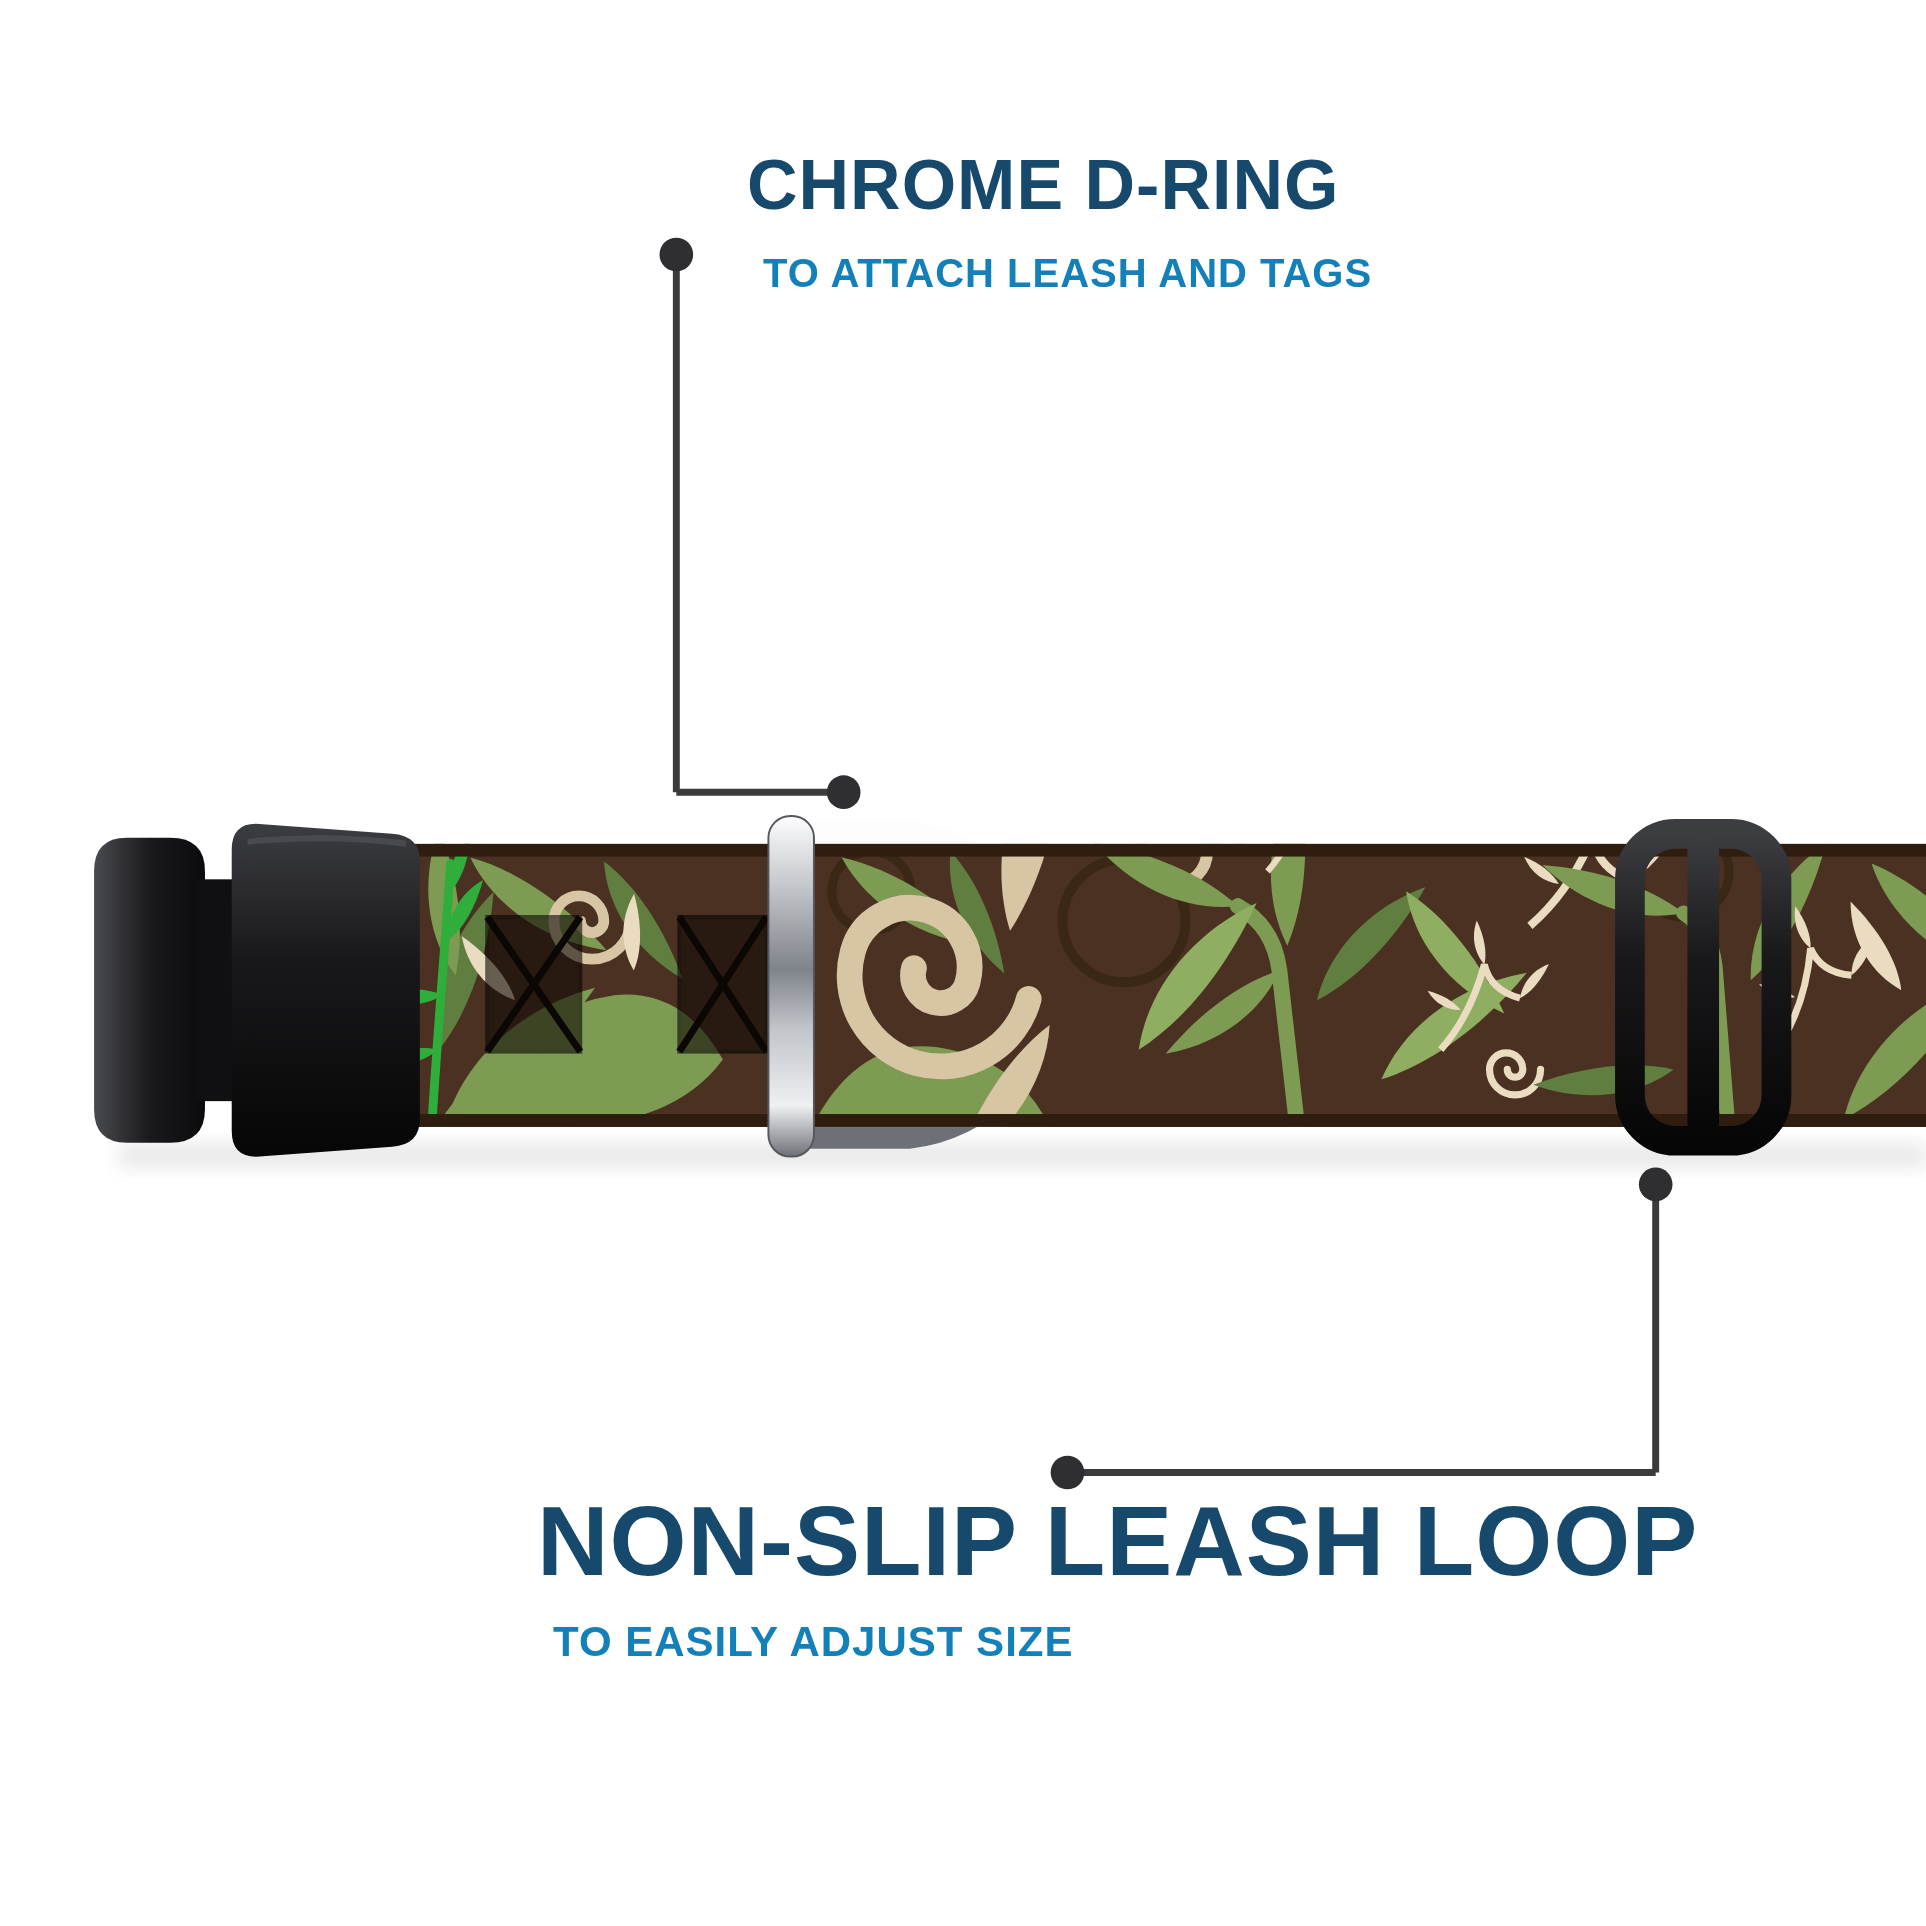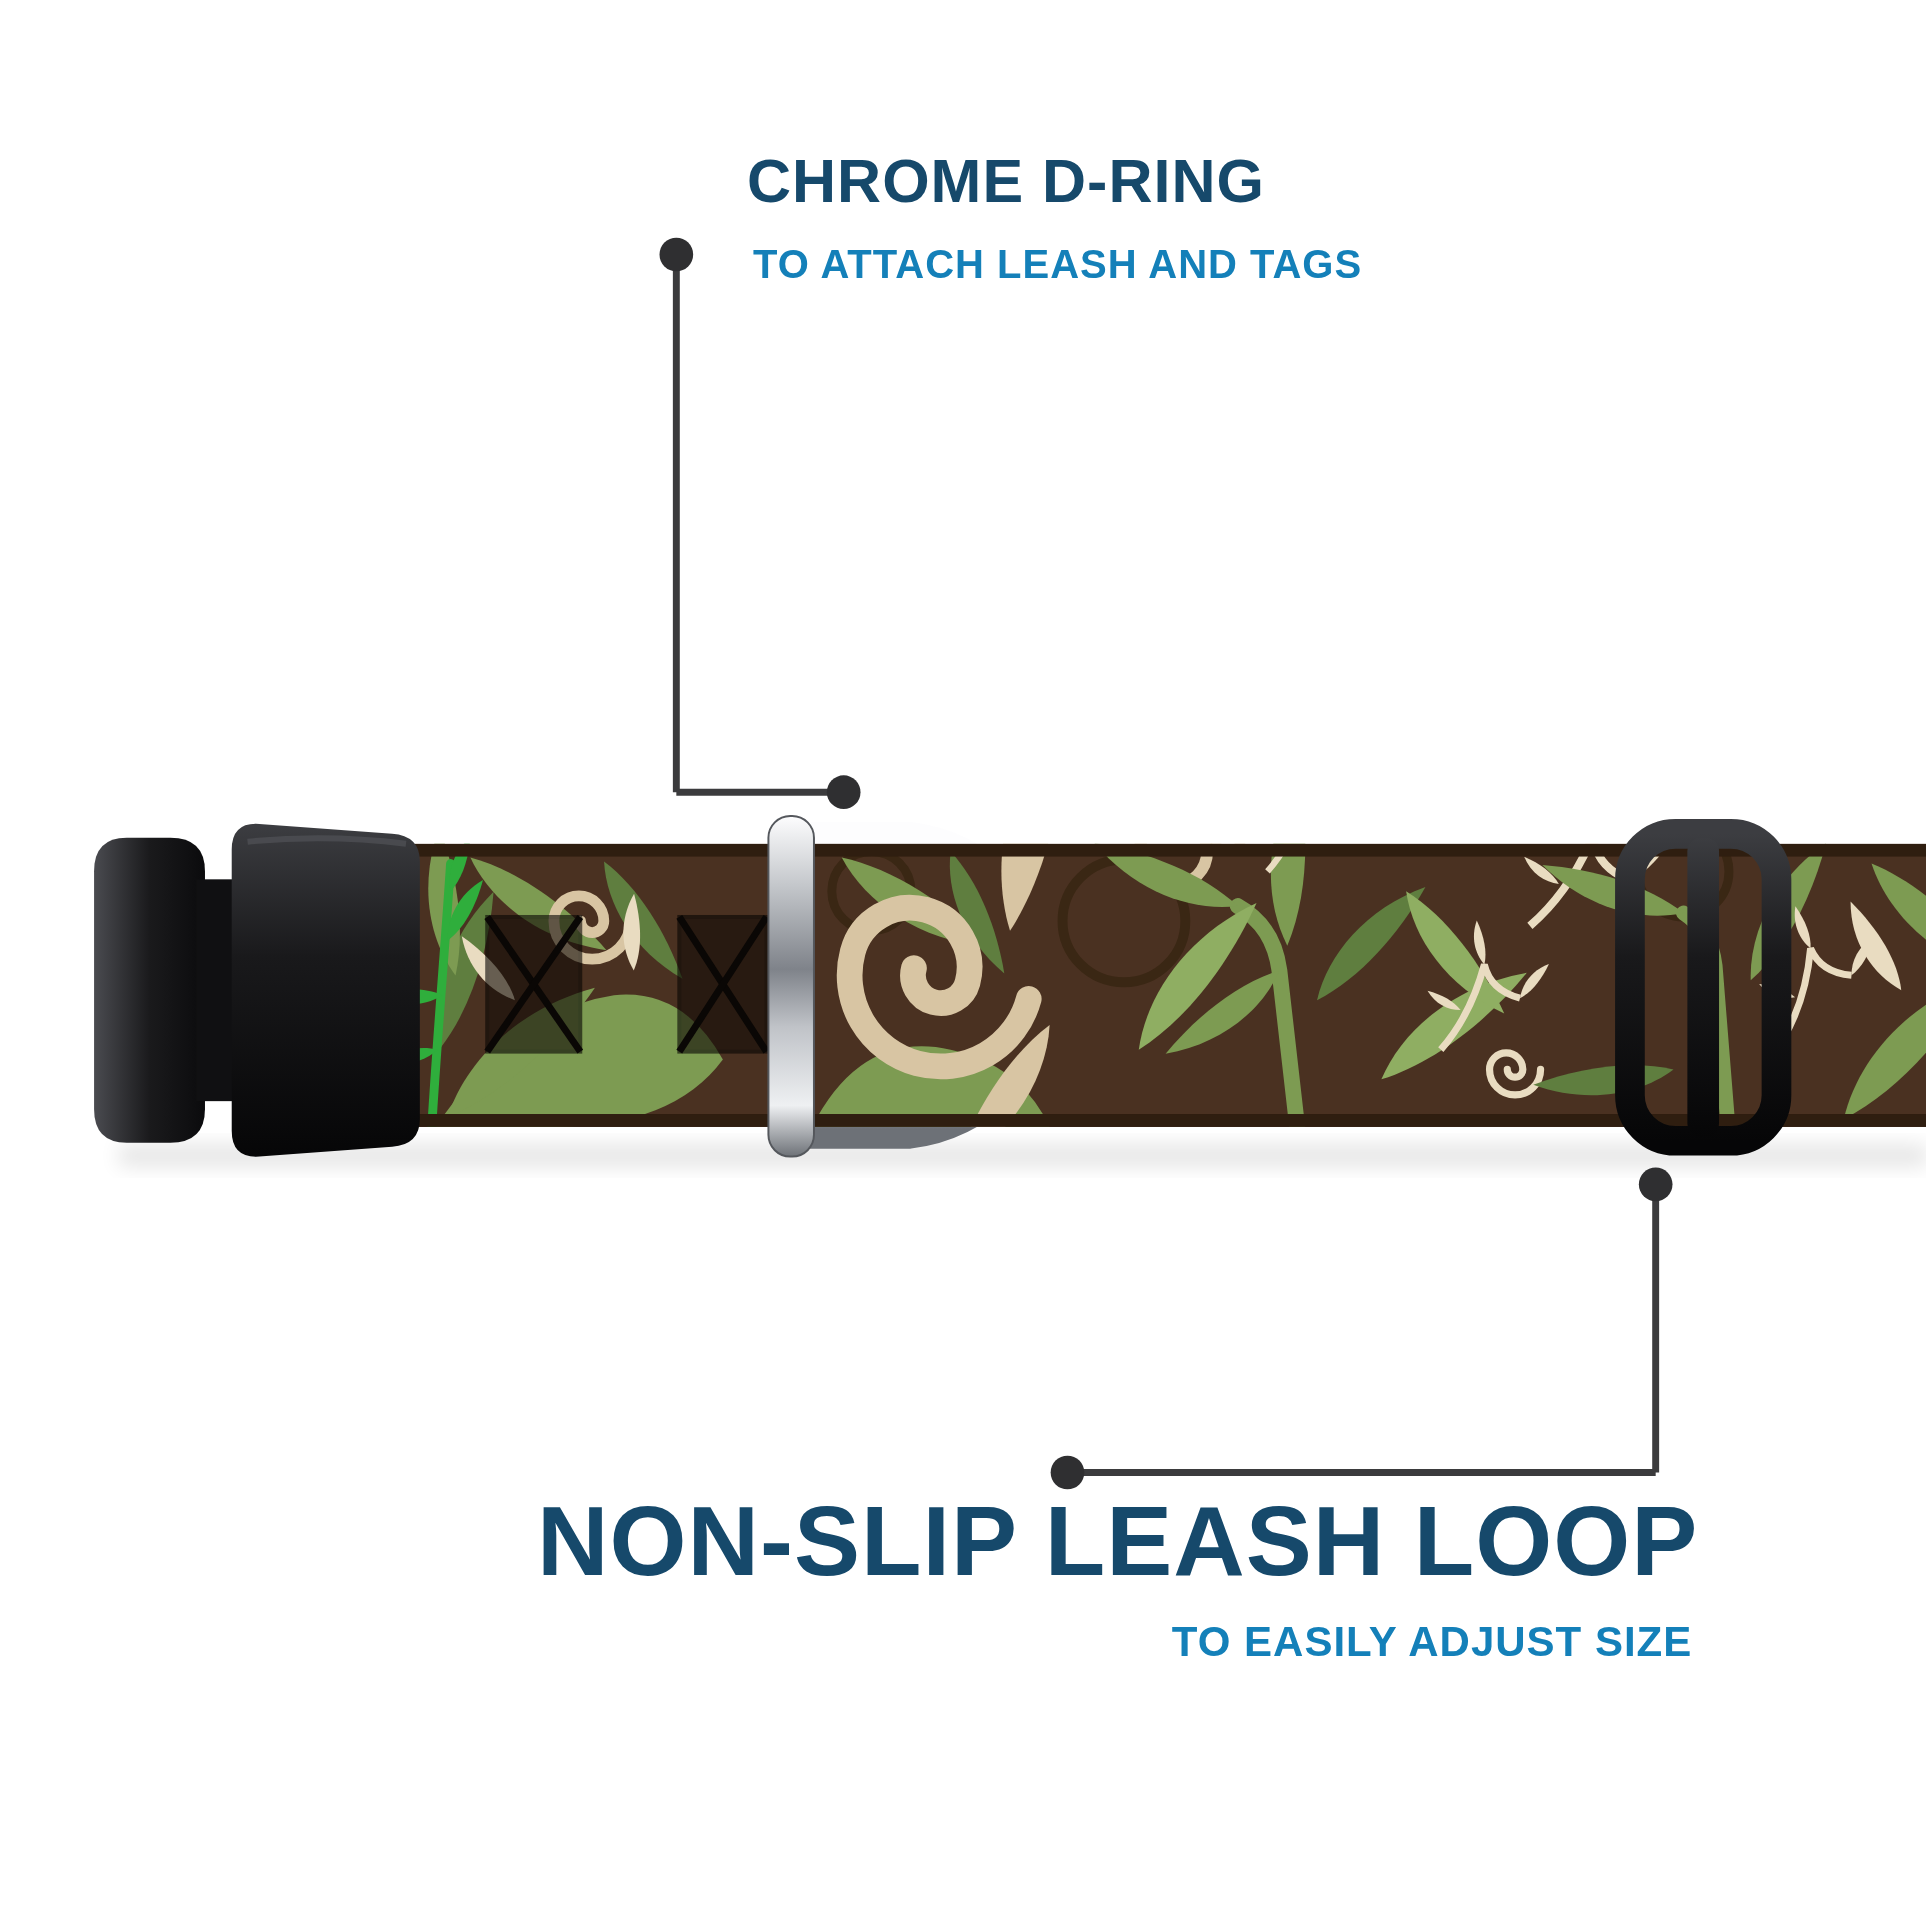--- a/index.html
+++ b/index.html
@@ -1,23 +1,23 @@
 <!DOCTYPE html>
 <html><head>
 <meta charset="utf-8">
 <style>
   html,body{margin:0;padding:0;background:#ffffff;}
   .stage{position:relative;width:1927px;height:1927px;background:#ffffff;overflow:hidden;
          font-family:"Liberation Sans",sans-serif;}
   .art{position:absolute;left:0;top:0;width:1927px;height:1927px;}
   .callout{position:absolute;}
   .callout .title{margin:0;font-weight:800;color:#16496b;letter-spacing:1px;line-height:1.02;}
-  .callout .subtitle{margin:6px;font-weight:700;color:#1480b9;letter-spacing:1px;text-align:right;}
+  .callout .subtitle{margin:16px;font-weight:700;color:#1480b9;letter-spacing:1px;}
   .callout--top{left:747px;top:150px;}
-  .callout--top .title{font-size:61px;}
+  .callout--top .title{font-size:70px;}
   .callout--top .subtitle{font-size:40px;margin-top:30px;}
   .callout--bottom{left:537px;top:1491px;}
   .callout--bottom .title{font-size:99px;}
   .callout--bottom .subtitle{font-size:42px;margin-top:26px;}
 
   
   .leafMid{fill:#7d9b52;}
   .leafDark{fill:#5f7e3f;}
   .leafLight{fill:#8fae62;}
   .tan{fill:#d8c5a3;}

